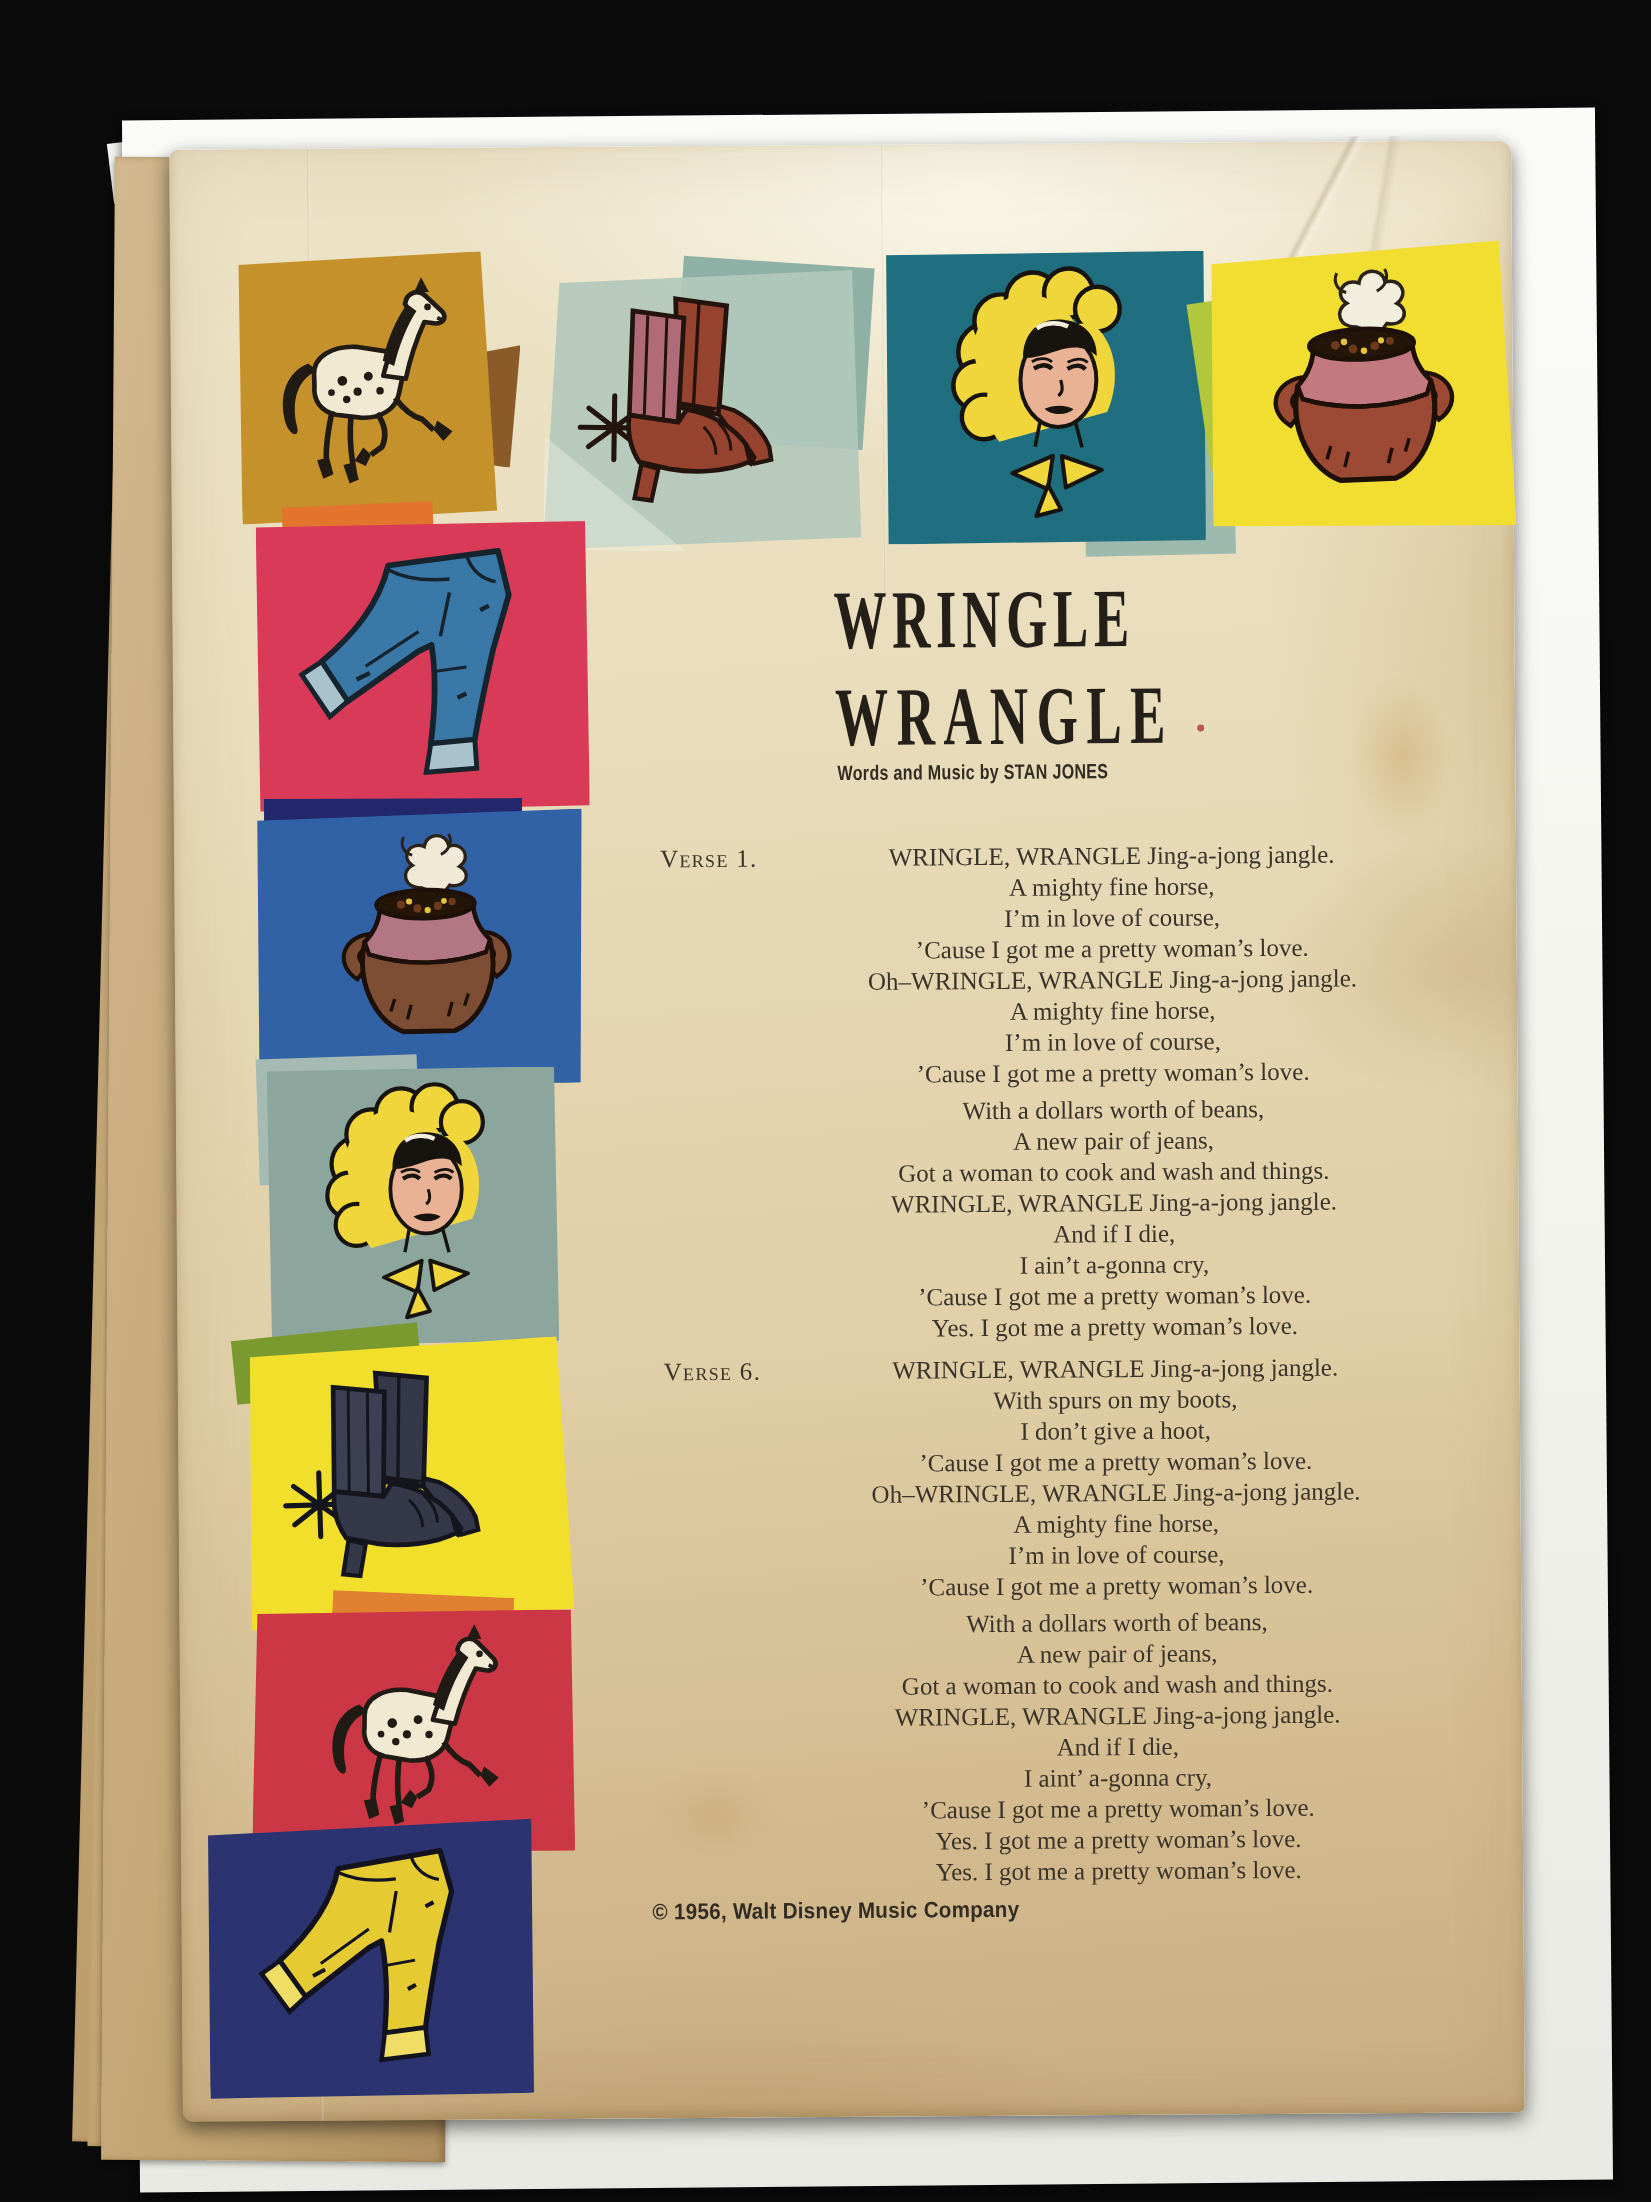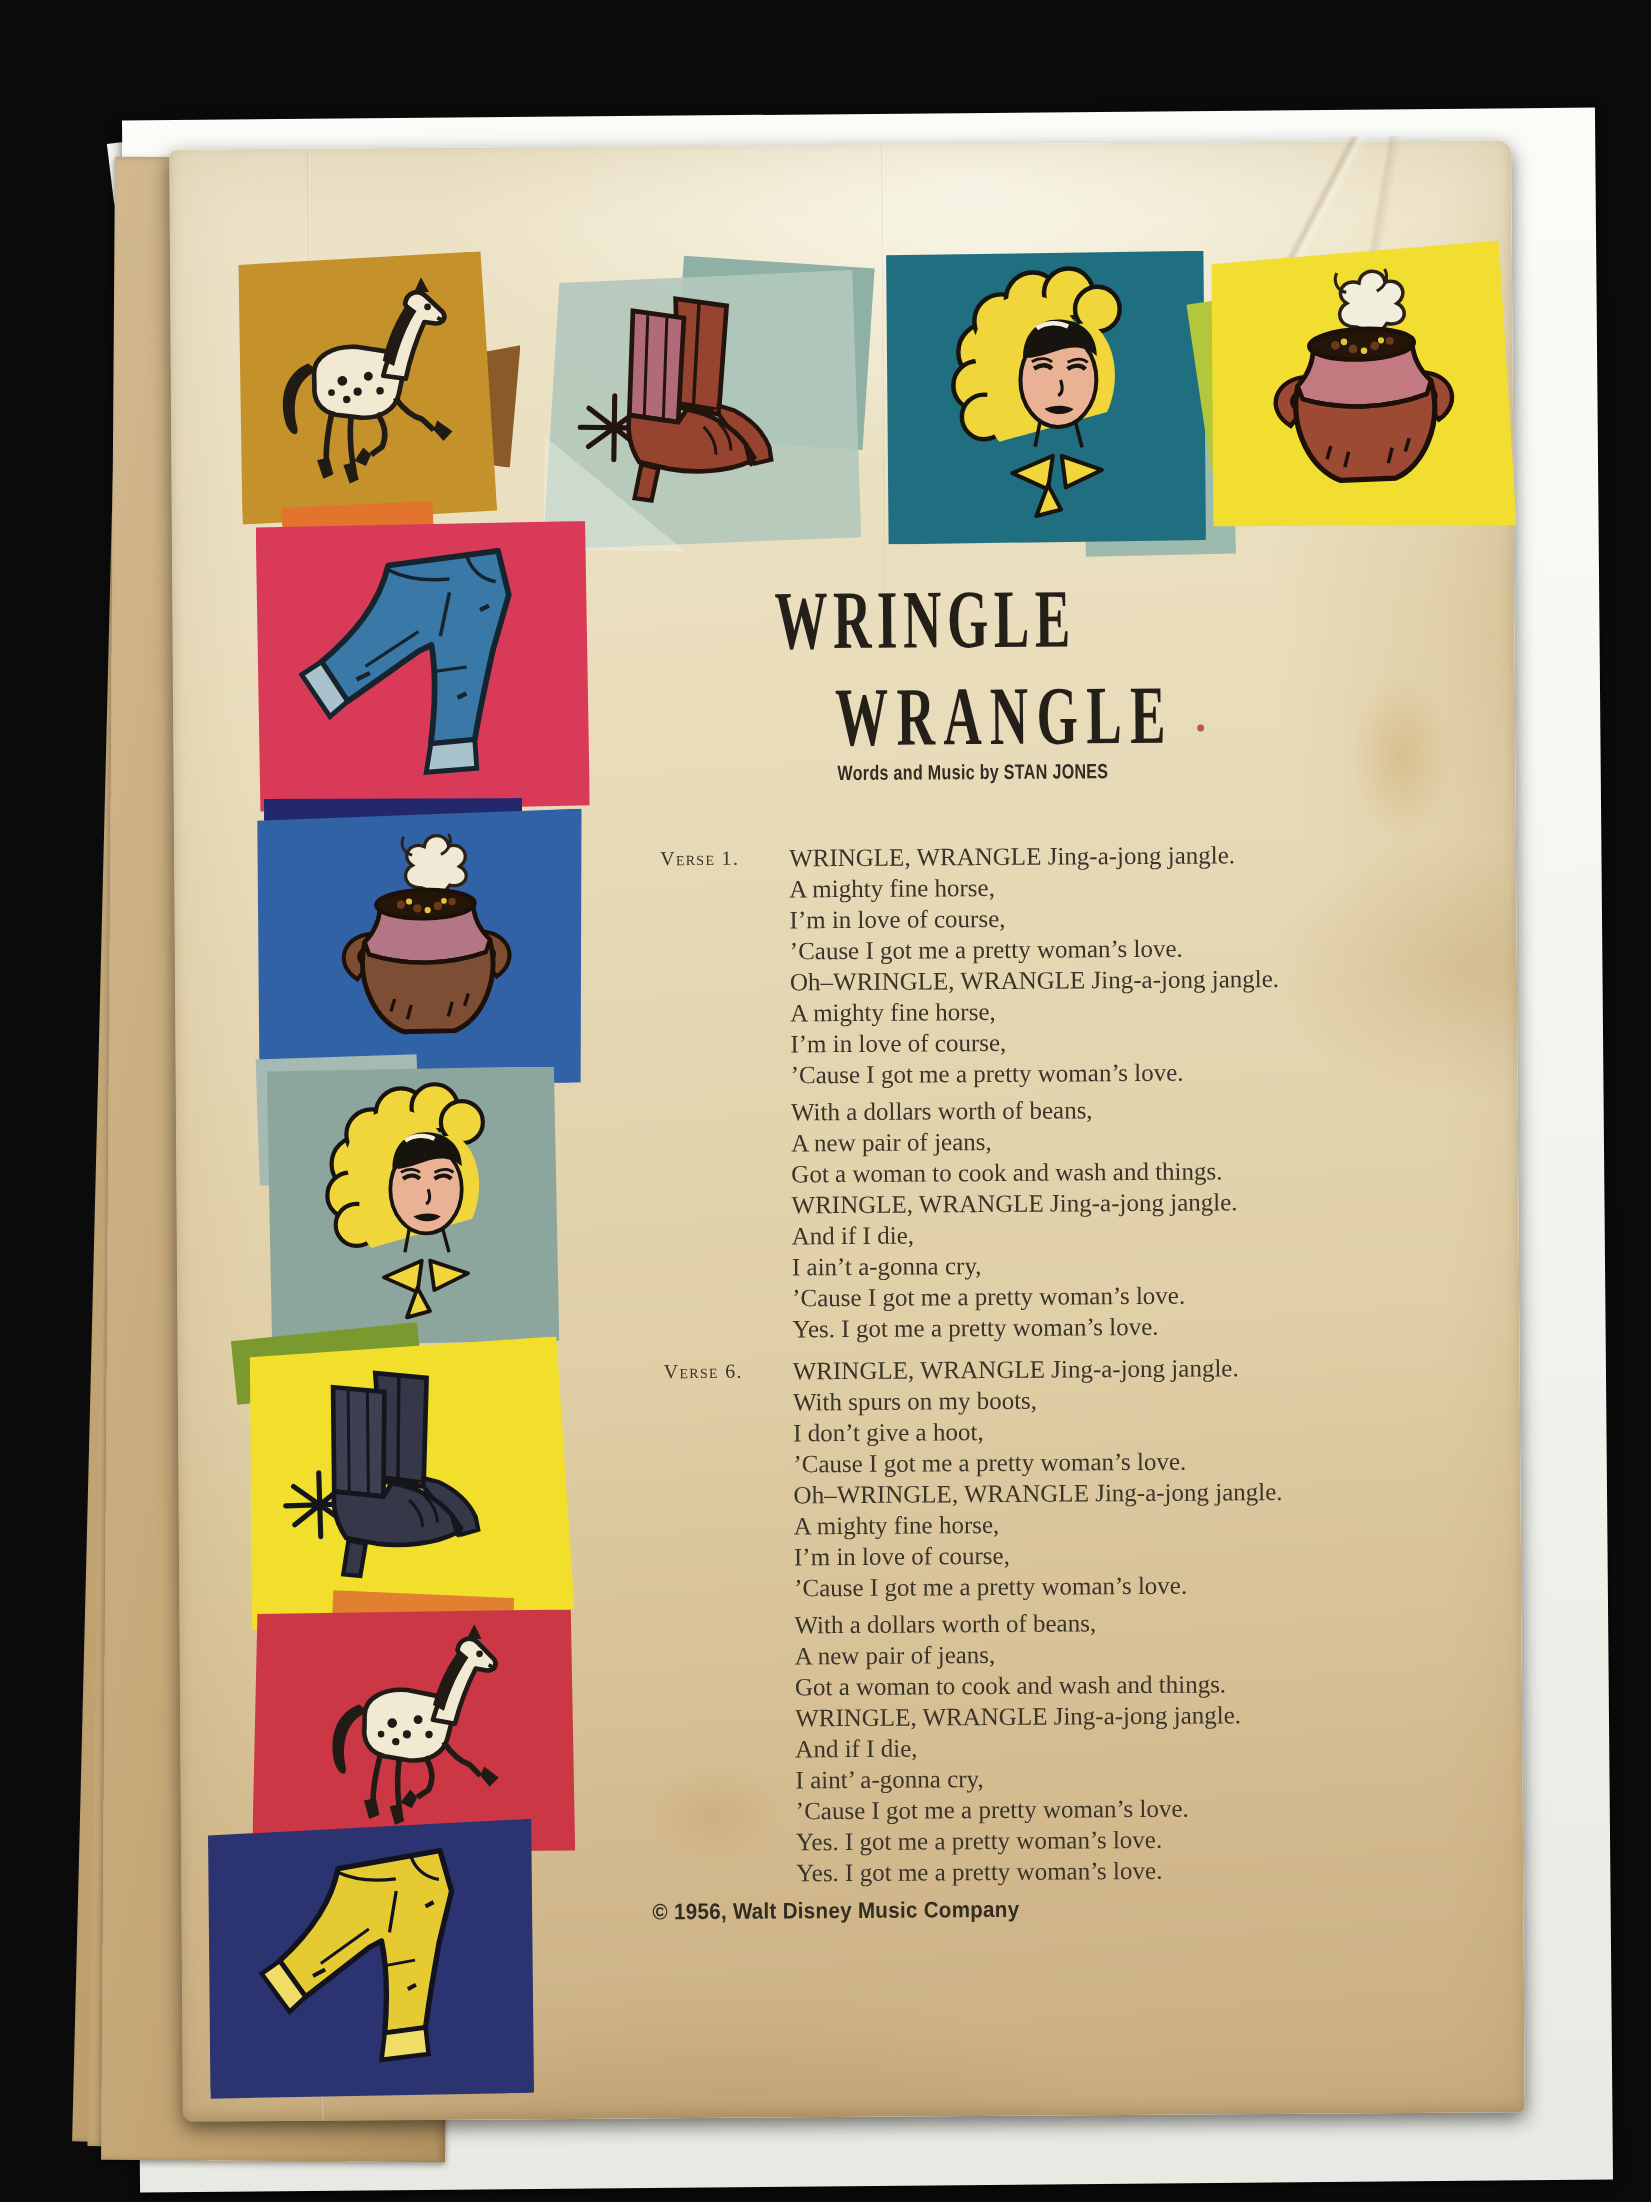--- a/index.html
+++ b/index.html
@@ -3,21 +3,21 @@
 <meta charset="utf-8">
 <style>
   html,body{margin:0;padding:0;}
   body{
     width:1652px;height:2203px;
     background:#0b0b0c;
     overflow:hidden;
     font-family:"Liberation Serif", serif;
     position:relative;
   }
-  .scene{position:absolute;inset:0;}
+  .scene{position:absolute;inset:0;text-align:center;}
 
   
   .sheet{position:absolute;}
   .white-sheet-small{
     left:110px;top:136px;width:129px;height:60px;
     background:#f4f4f0;transform:rotate(-7deg);
   }
   .white-sheet{
     left:131px;top:114px;width:1473px;height:2072px;
     background:linear-gradient(180deg,#fbfbf8 0%,#f3f3ee 55%,#e9e9e3 100%);
@@ -123,21 +123,21 @@
   .credit{
     position:absolute;left:664px;top:616px;
     font-family:"Liberation Sans", sans-serif;font-weight:bold;font-size:20.6px;color:#332c22;
     transform:scaleX(.78);transform-origin:left center;letter-spacing:0.4px;white-space:nowrap;
   }
 
   .lyrics{position:absolute;left:486px;top:697px;width:774px;color:#3a332a;}
   .verse{position:relative;padding-left:129px;margin-bottom:11.2px;}
   .verse-label{
     position:absolute;left:0;top:0;
-    font-variant:small-caps;font-size:20px;letter-spacing:1.3px;line-height:31px;white-space:nowrap;
+    font-variant:small-caps;font-size:25px;letter-spacing:1.3px;line-height:31px;white-space:nowrap;
   }
   .lyric-line{font-size:25px;line-height:31px;white-space:nowrap;}
   .lyric-line.stanza-gap{margin-top:6px;}
 
   .copyright{
     position:absolute;left:471px;top:1753px;
     font-family:"Liberation Sans", sans-serif;font-weight:bold;font-size:22.4px;color:#332c22;
     transform:scaleX(.92);transform-origin:left center;letter-spacing:0.3px;white-space:nowrap;
   }
   .hidden-defs{position:absolute;width:0;height:0;overflow:hidden;}

